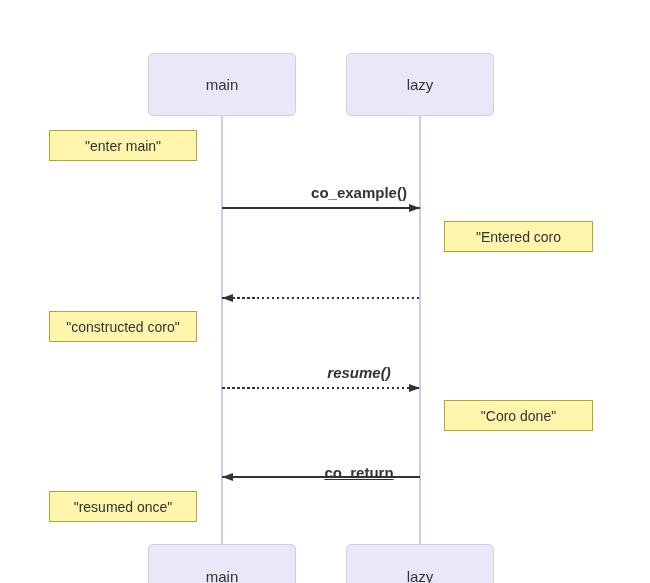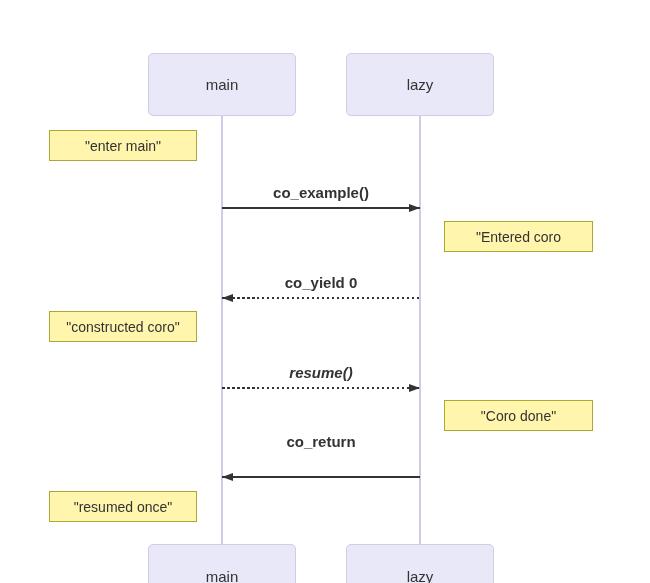--- a/index.html
+++ b/index.html
@@ -73,25 +73,26 @@
   
   .msg-label {
     position: absolute;
     left: 222px;
     width: 198px;
     text-align: center;
     font-size: 15px;
     font-weight: 600;
     color: #333333;
     white-space: nowrap;
+    padding-left: 38px;
   }
   .msg-label.m1 { top: 144px; }
   .msg-label.m2 { top: 234px; }
   .msg-label.m3 { top: 324px; font-style: italic; }
-  .msg-label.m4 { top: 393px; }
+  .msg-label.m4 { top: 424px; text-decoration: underline; }
 
   
   .msg-line {
     position: absolute;
     left: 222px;
     width: 198px;
     height: 1.5px;
   }
   .msg-line.solid  { background: #333333; }
   .msg-line.dashed {
@@ -146,21 +147,20 @@
     <span>"Coro done"</span>
   </div>
   <div class="note left n5">
     <span>"resumed once"</span>
   </div>
 
   <div class="msg-label m1">co_example()</div>
   <div class="msg-line solid m1"></div>
   <div class="arrow to-right m1"></div>
 
-  <div class="msg-label m2">co_yield 0</div>
   <div class="msg-line dashed m2"></div>
   <div class="arrow to-left m2"></div>
 
   <div class="msg-label m3">resume()</div>
   <div class="msg-line dashed m3"></div>
   <div class="arrow to-right m3"></div>
 
   <div class="msg-label m4">co_return</div>
   <div class="msg-line solid m4"></div>
   <div class="arrow to-left m4"></div>

